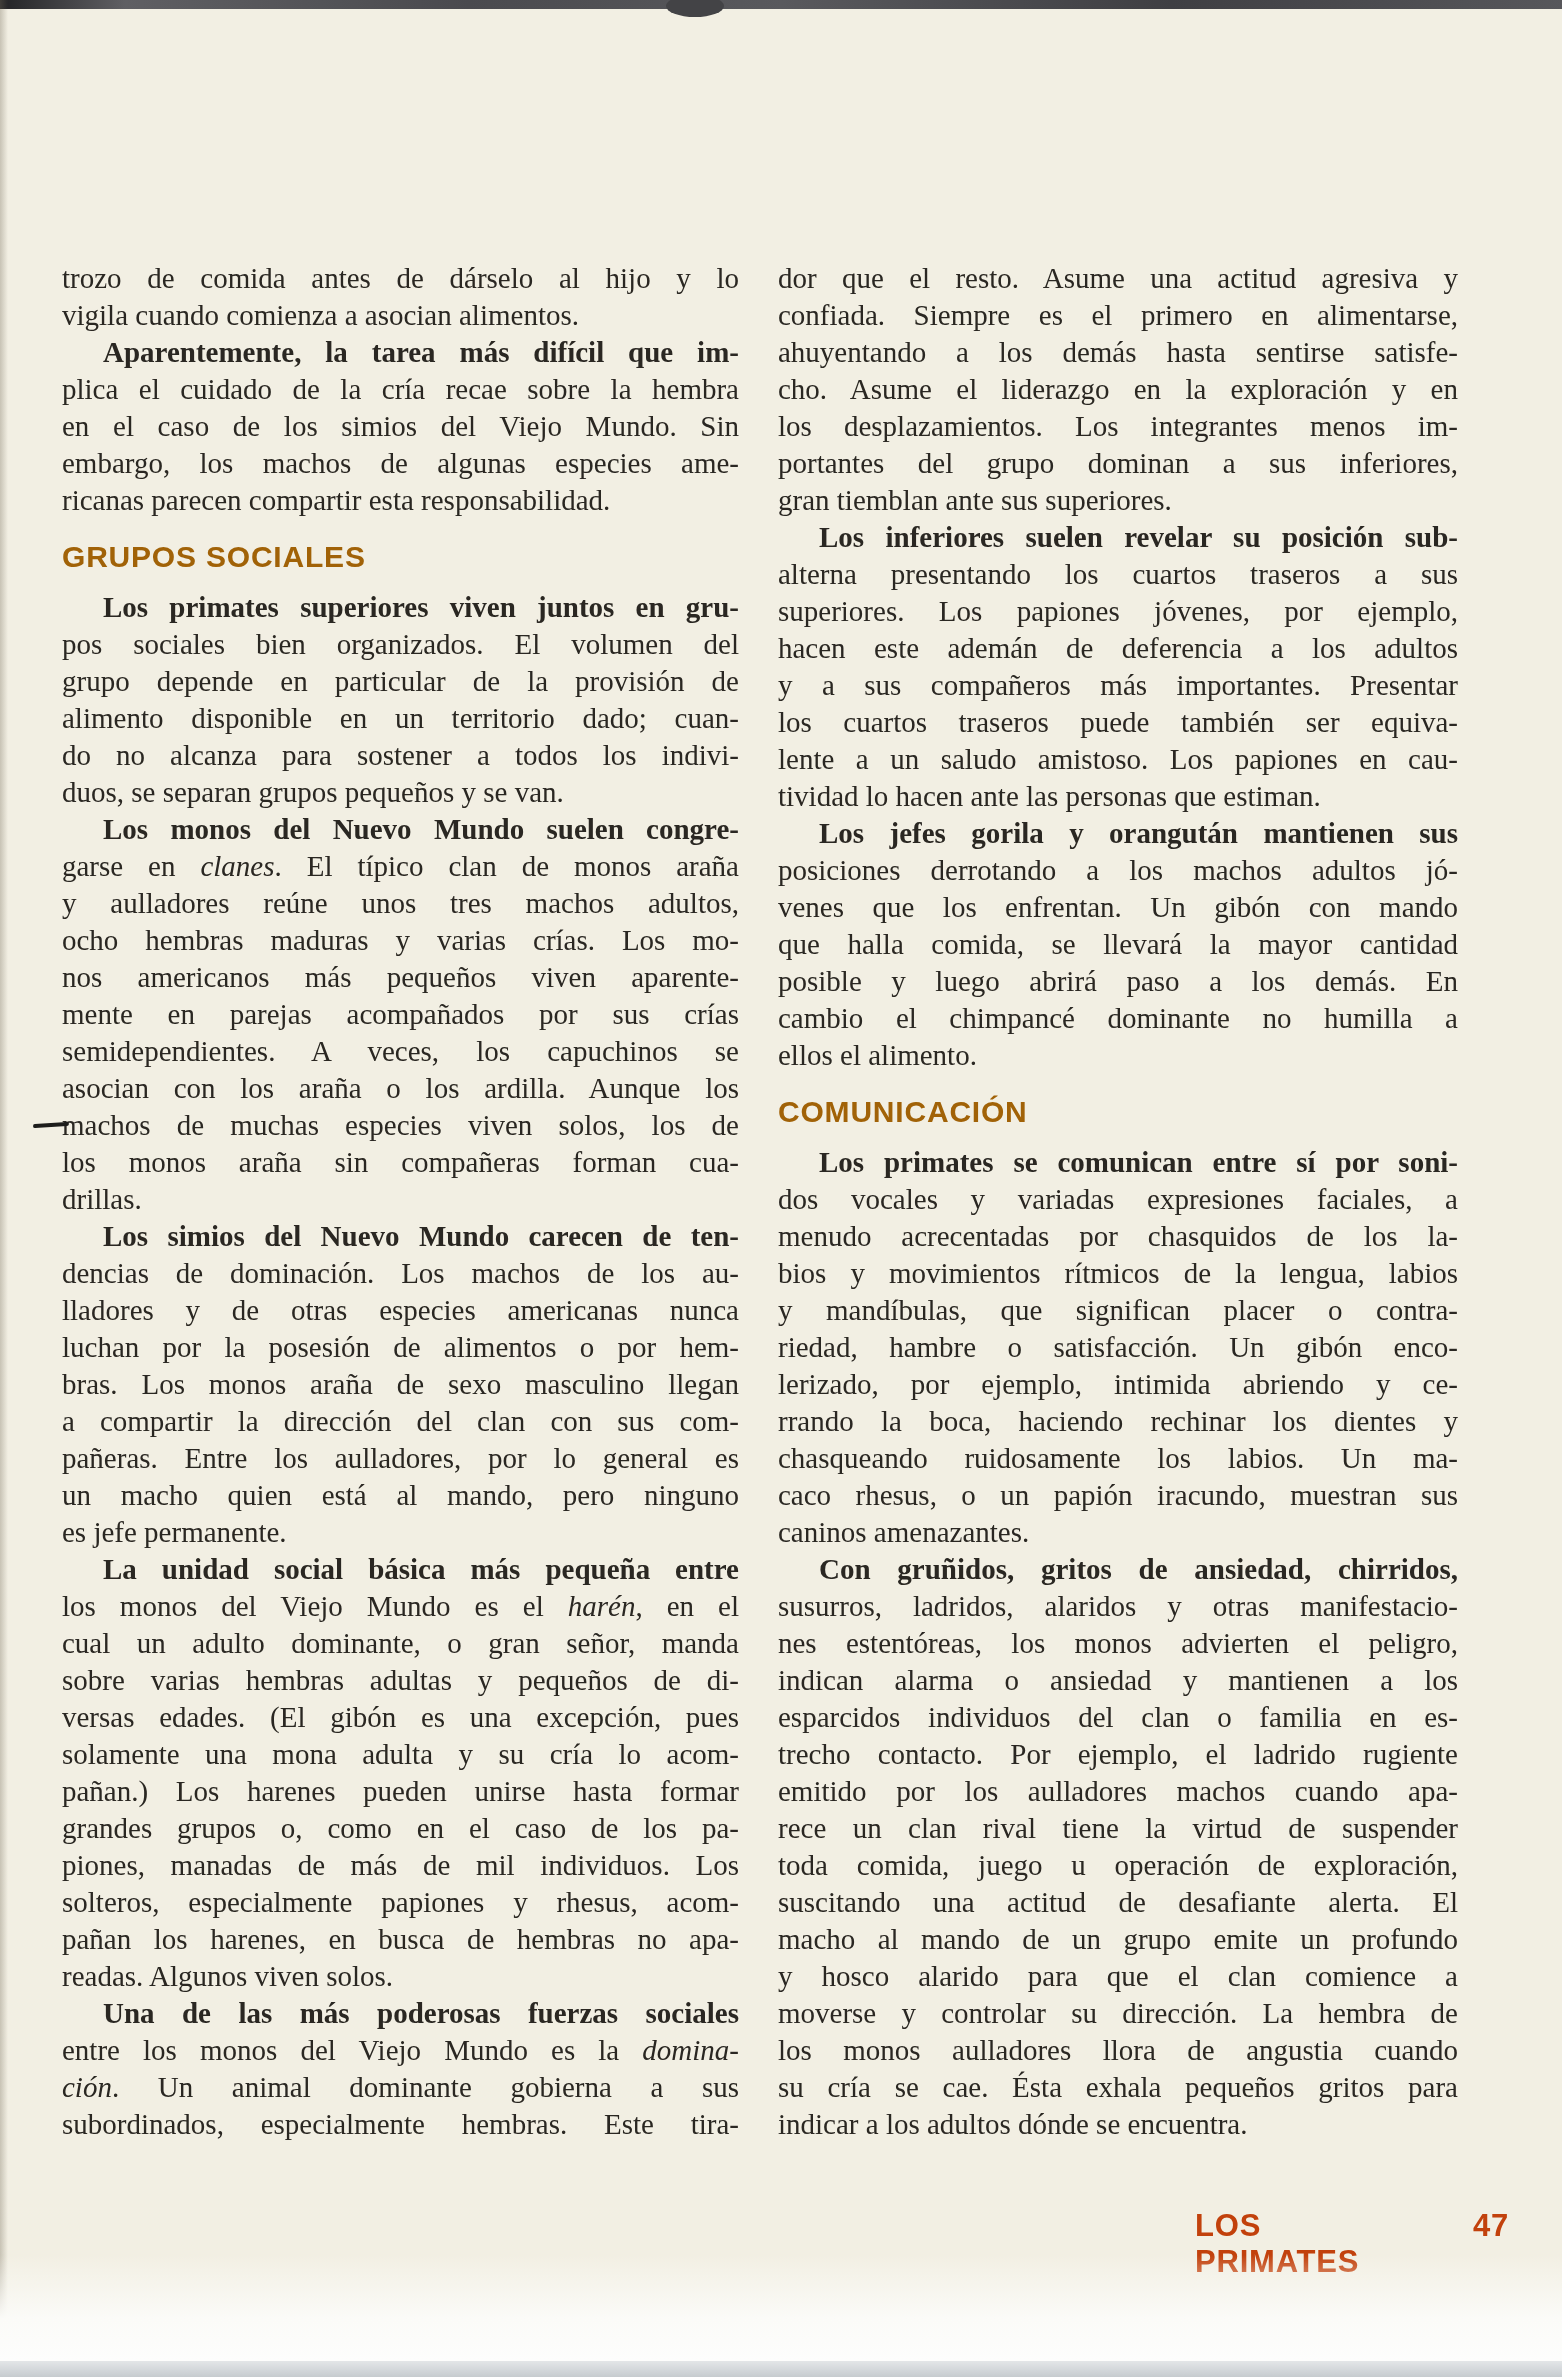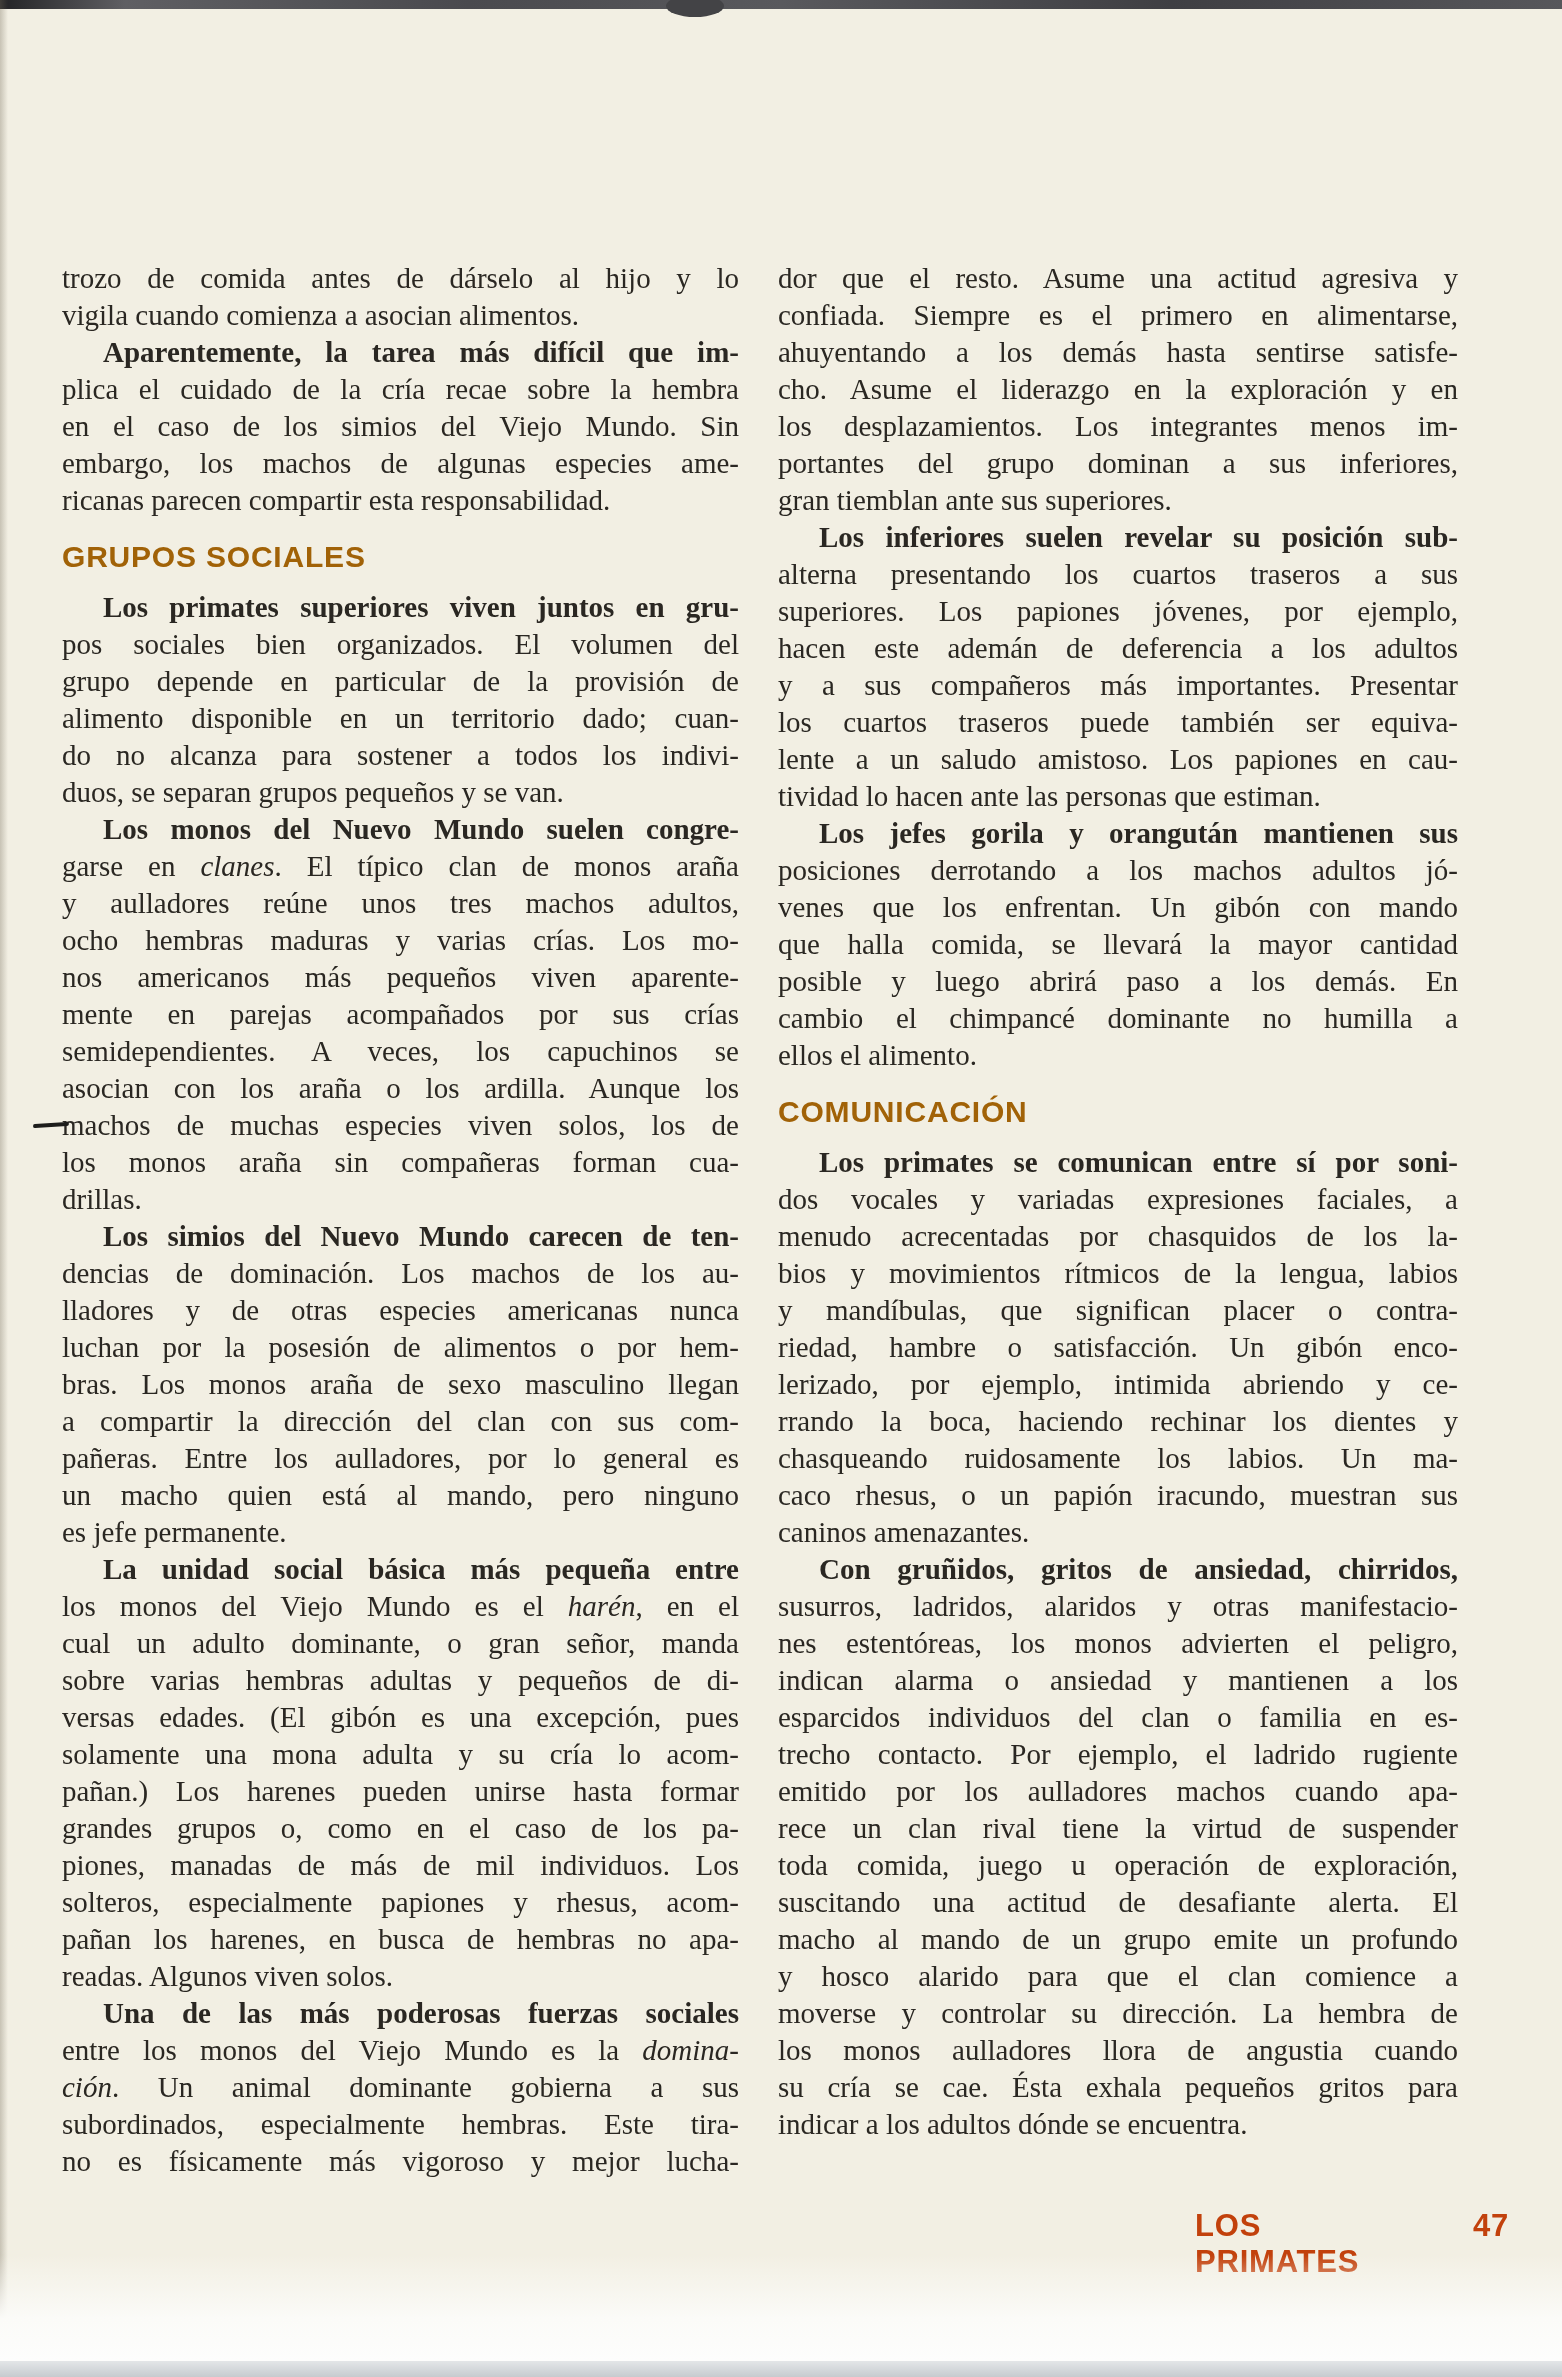--- a/index.html
+++ b/index.html
@@ -119,21 +119,20 @@
       <div class="line">pañan.) Los harenes pueden unirse hasta formar</div>
       <div class="line">grandes grupos o, como en el caso de los pa-</div>
       <div class="line">piones, manadas de más de mil individuos. Los</div>
       <div class="line">solteros, especialmente papiones y rhesus, acom-</div>
       <div class="line">pañan los harenes, en busca de hembras no apa-</div>
       <div class="line end">readas. Algunos viven solos.</div>
       <div class="line indent">Una de las más poderosas fuerzas sociales</div>
       <div class="line">entre los monos del Viejo Mundo es la <em>domina-</em></div>
       <div class="line"><em>ción</em>. Un animal dominante gobierna a sus</div>
       <div class="line">subordinados, especialmente hembras. Este tira-</div>
-      <div class="line">no es físicamente más vigoroso y mejor lucha-</div>
     </div>
   <div class="column" id="col-right">
       <div class="line">dor que el resto. Asume una actitud agresiva y</div>
       <div class="line">confiada. Siempre es el primero en alimentarse,</div>
       <div class="line">ahuyentando a los demás hasta sentirse satisfe-</div>
       <div class="line">cho. Asume el liderazgo en la exploración y en</div>
       <div class="line">los desplazamientos. Los integrantes menos im-</div>
       <div class="line">portantes del grupo dominan a sus inferiores,</div>
       <div class="line end">gran tiemblan ante sus superiores.</div>
       <div class="line indent">Los inferiores suelen revelar su posición sub-</div>

